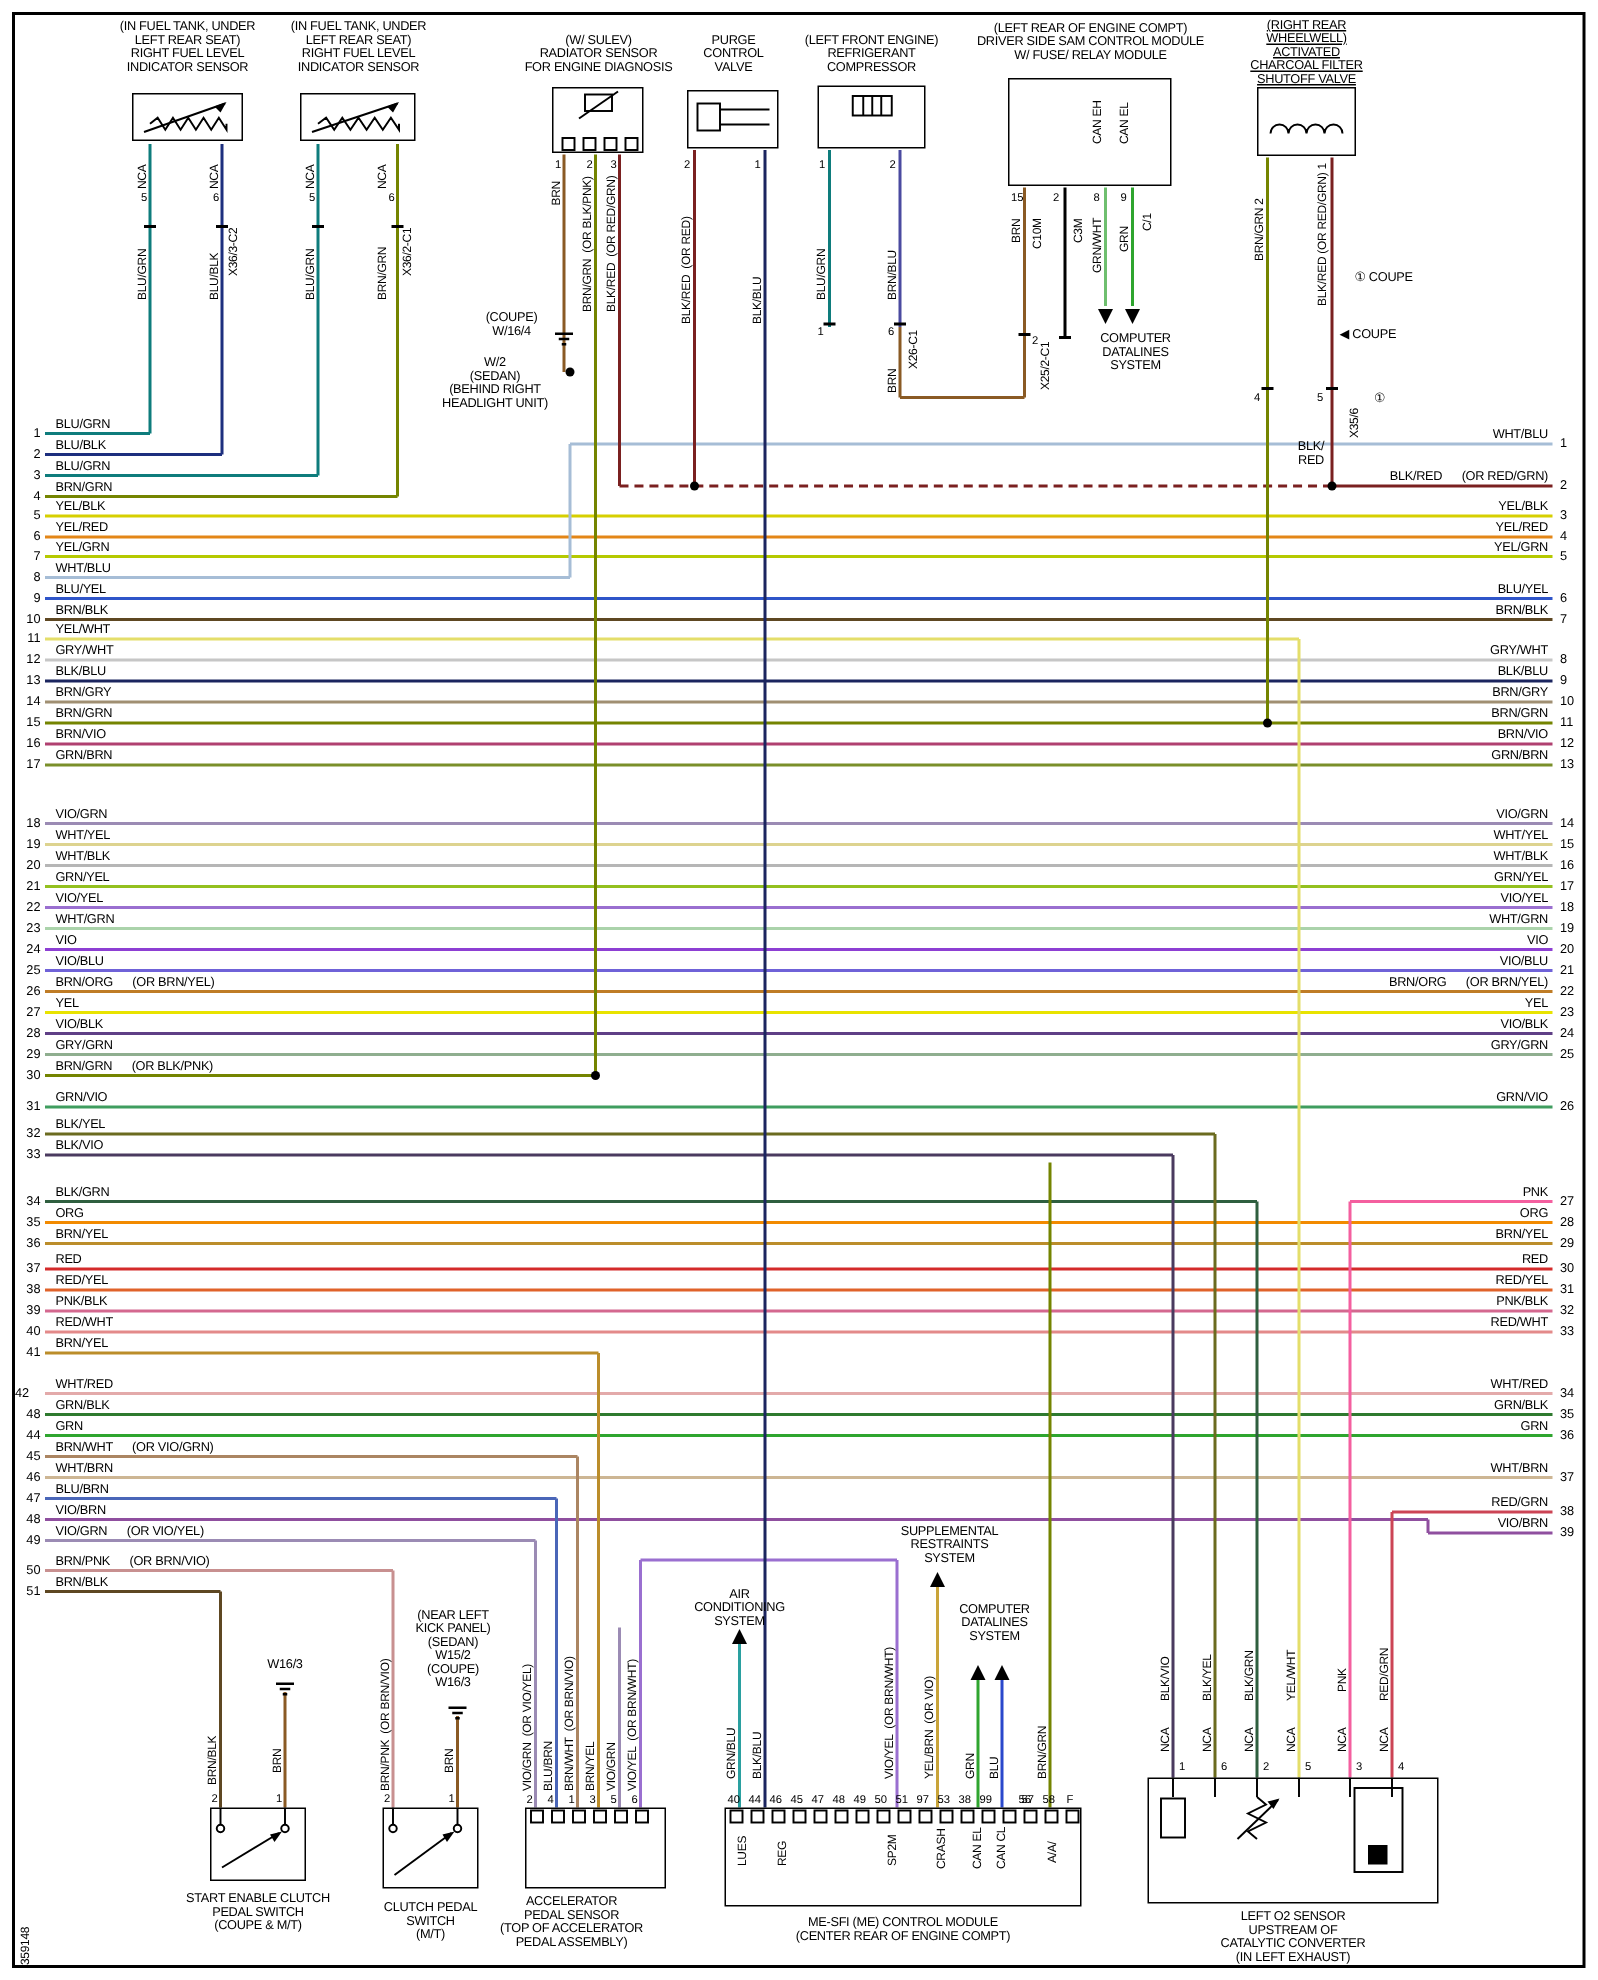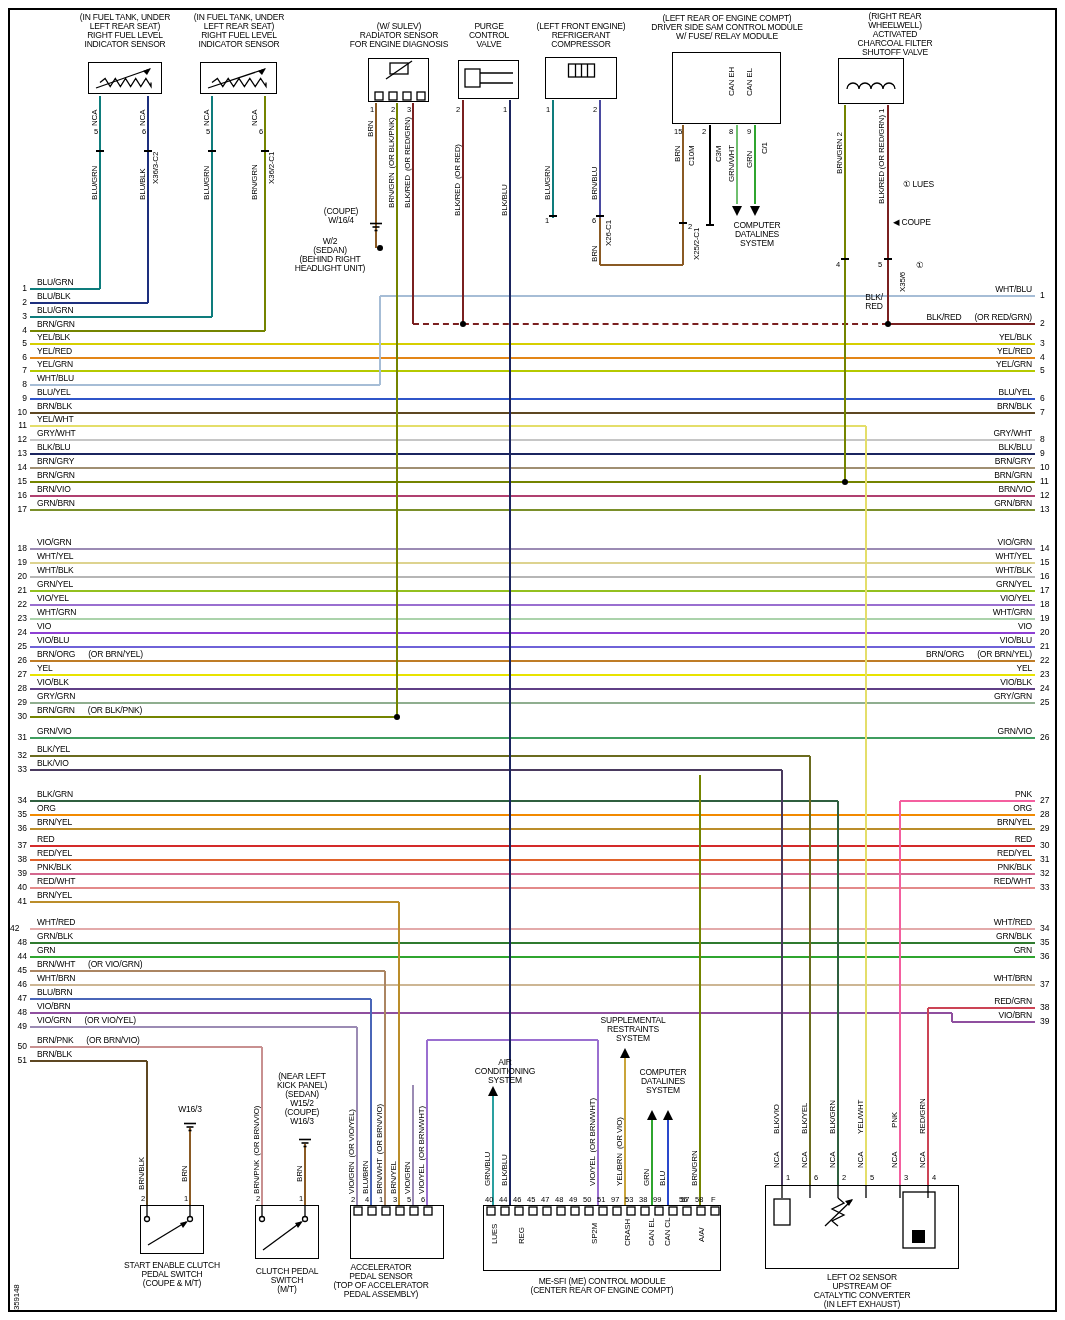--- a/index.html
+++ b/index.html
@@ -439,40 +439,40 @@
 FOR ENGINE DIAGNOSIS</div>
       <div class="txt lbl" style="left: 489px; top: 22px; transform: translateX(-50%);">PURGE
 CONTROL
 VALVE</div>
       <div class="txt lbl" style="left: 581px; top: 22px; transform: translateX(-50%);">(LEFT FRONT ENGINE)
 REFRIGERANT
 COMPRESSOR</div>
       <div class="txt lbl" style="left: 727px; top: 14px; transform: translateX(-50%);">(LEFT REAR OF ENGINE COMPT)
 DRIVER SIDE SAM CONTROL MODULE
 W/ FUSE/ RELAY MODULE</div>
-      <div class="txt lbl" style="left: 895px; top: 12px; transform: translateX(-50%);">(RIGHT REAR
+      <div class="txt lbl" style="left: 871px; top: 12px; transform: translateX(-50%); text-decoration: underline;">(RIGHT REAR
 WHEELWELL)
 ACTIVATED
 CHARCOAL FILTER
 SHUTOFF VALVE</div>
       <div class="txt lbl" style="left: 757px; top: 221px; transform: translateX(-50%);">COMPUTER
 DATALINES
 SYSTEM</div>
       <div class="txt lbl" style="left: 341px; top: 207px; transform: translateX(-50%);">(COUPE)
 W/16/4</div>
       <div class="txt lbl" style="left: 330px; top: 237px; transform: translateX(-50%);">W/2
 (SEDAN)
 (BEHIND RIGHT
 HEADLIGHT UNIT)</div>
-      <div class="txt lbl" style="left: 903px; top: 180px; text-align: left;">① LUES</div>
+      <div class="txt lbl" style="left: 903px; top: 180px; text-align: left;">① COUPE</div>
       <div class="txt lbl" style="left: 893px; top: 218px; text-align: left;">◀ COUPE</div>
       <div class="txt lbl" style="left: 916px; top: 261px; text-align: left;">①</div>
       <div class="txt lbl" style="left: 874px; top: 293px; transform: translateX(-50%);">BLK/
 RED</div>
-      <div class="txt lbl" style="left: 493px; top: 1058px; transform: translateX(-50%); margin-left: 12px;">AIR
+      <div class="txt lbl" style="left: 493px; top: 1058px; transform: translateX(-50%);">AIR
 CONDITIONING
 SYSTEM</div>
       <div class="txt lbl" style="left: 633px; top: 1016px; transform: translateX(-50%);">SUPPLEMENTAL
 RESTRAINTS
 SYSTEM</div>
       <div class="txt lbl" style="left: 663px; top: 1068px; transform: translateX(-50%);">COMPUTER
 DATALINES
 SYSTEM</div>
       <div class="txt lbl" style="left: 602px; top: 1277px; transform: translateX(-50%);">ME-SFI (ME) CONTROL MODULE
 (CENTER REAR OF ENGINE COMPT)</div>

